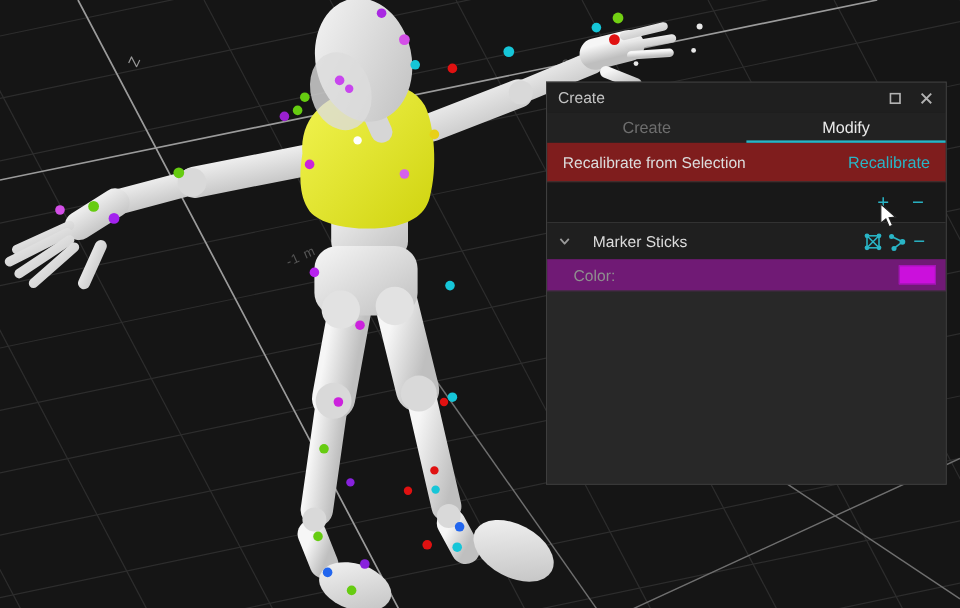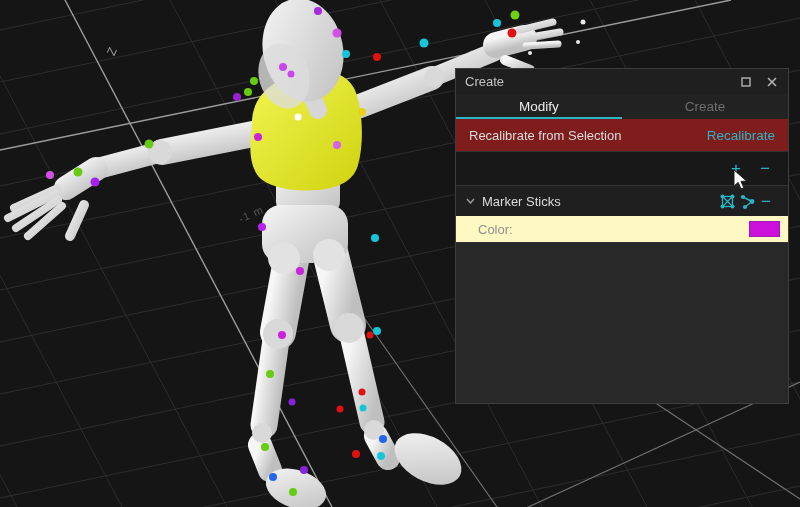--- a/index.html
+++ b/index.html
@@ -29,31 +29,31 @@
   .winbtn { width:14px; height:14px; display:flex; align-items:center; justify-content:center; cursor:pointer; }
   .tabbar { height:25px; flex:0 0 25px; background:#222222; display:flex; }
   .tab { flex:1; display:flex; align-items:center; justify-content:center; color:#6e6e6e;
          font-size:13.5px; cursor:pointer; position:relative; }
   .tab.active { color:#eaeaea; }
   .tab.active::after { content:""; position:absolute; left:0; right:0; bottom:0; height:2px; background:#29b5c6; }
   .prow { display:flex; align-items:center; padding:0 13px; border-bottom:1px solid #323232; }
   .row-recal { height:33px; flex:0 0 33px; background:#7f1d1d; }
   .row-asset { height:34px; flex:0 0 34px; background:#181818; }
   .row-sticks { height:30px; flex:0 0 30px; background:#1f1f1f; border-bottom:none; padding-left:6px; }
-  .row-color { height:27px; flex:0 0 27px; background:#fef9c3; padding-left:22px;text-align:center; }
+  .row-color { height:27px; flex:0 0 27px; background:#701a75; padding-left:22px;text-align:center; }
   .panel-body { flex:1; background:#282828; }
   .spacer { flex:1; }
   .action-link { color:#29b5c6; cursor:pointer; font-size:13.5px; }
   .pm-btn { color:#29b5c6; font-size:17px; line-height:1; cursor:pointer; width:20px; text-align:center;
             font-weight:400; }
   .icon-btn { width:20px; height:18px; display:flex; align-items:center; justify-content:center; cursor:pointer; }
   .chev { color:#9a9a9a; width:16px; display:flex; align-items:center; justify-content:center; cursor:pointer; }
   .dim { color:#8f8f8f; }
   .swatch { width:31px; height:16px; border:1px solid #a316b6; cursor:pointer; }
-  .label-gap { margin-left:4px; }
+  .label-gap { margin-left:16px; }
 
   #cursor { position:absolute; z-index:30; pointer-events:none; }
 </style>
 </head>
 <body>
 
 <div id="stage">
 
   <div id="viewport">
 
@@ -225,22 +225,22 @@
         </span>
         <span class="winbtn">
           <svg width="10" height="10">
               <path d="M1,1 L9,9 M9,1 L1,9" stroke="#b2b2b2" stroke-width="1.6"></path>
             </svg>
         </span>
       </span>
     </div>
 
     <div class="tabbar">
+      <div class="tab">Create</div>
       <div class="tab active">Modify</div>
-      <div class="tab">Create</div>
     </div>
 
     <div class="prow row-recal">
       <span>Recalibrate from Selection</span>
       <span class="spacer"></span>
       <span class="action-link">Recalibrate</span>
     </div>
 
     <div class="prow row-asset">
       <span class="spacer"></span>

